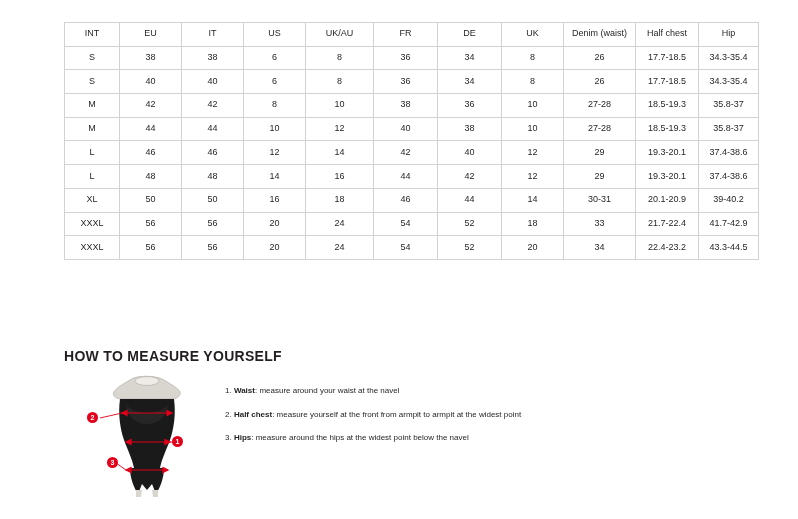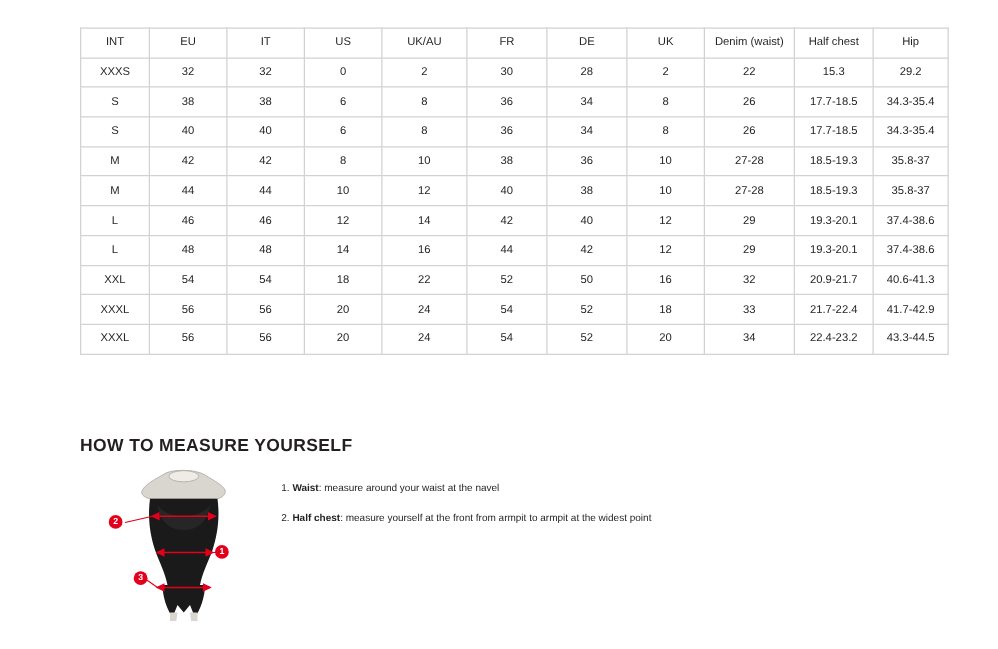--- a/index.html
+++ b/index.html
@@ -153,33 +153,20 @@
             <th>FR</th>
             <th>DE</th>
             <th>UK</th>
             <th>Denim (waist)</th>
             <th>Half chest</th>
             <th>Hip</th>
           </tr>
       </thead>
       <tbody id="body-rows">
           <tr>
-            <td>XXXS</td>
-            <td>32</td>
-            <td>32</td>
-            <td>0</td>
-            <td>2</td>
-            <td>30</td>
-            <td>28</td>
-            <td>2</td>
-            <td class="left-pad">22</td>
-            <td class="left-pad">15.3</td>
-            <td class="left-pad">29.2</td>
-          </tr>
-          <tr>
             <td>S</td>
             <td>38</td>
             <td>38</td>
             <td>6</td>
             <td>8</td>
             <td>36</td>
             <td>34</td>
             <td>8</td>
             <td class="left-pad">26</td>
             <td class="left-pad">17.7-18.5</td>
@@ -244,31 +231,31 @@
             <td>14</td>
             <td>16</td>
             <td>44</td>
             <td>42</td>
             <td>12</td>
             <td class="left-pad">29</td>
             <td class="left-pad">19.3-20.1</td>
             <td class="left-pad">37.4-38.6</td>
           </tr>
           <tr>
-            <td>XXL</td>
-            <td>54</td>
-            <td>54</td>
-            <td>18</td>
-            <td>22</td>
-            <td>52</td>
+            <td>XL</td>
+            <td>50</td>
             <td>50</td>
             <td>16</td>
-            <td class="left-pad">32</td>
-            <td class="left-pad">20.9-21.7</td>
-            <td class="left-pad">40.6-41.3</td>
+            <td>18</td>
+            <td>46</td>
+            <td>44</td>
+            <td>14</td>
+            <td class="left-pad">30-31</td>
+            <td class="left-pad">20.1-20.9</td>
+            <td class="left-pad">39-40.2</td>
           </tr>
           <tr>
             <td>XXXL</td>
             <td>56</td>
             <td>56</td>
             <td>20</td>
             <td>24</td>
             <td>54</td>
             <td>52</td>
             <td>18</td>
@@ -338,18 +325,19 @@
         </svg>
 
         <div class="badge badge-1">1</div>
         <div class="badge badge-2">2</div>
         <div class="badge badge-3">3</div>
       </div>
 
       <div class="bullets" id="bullets">
           <div class="bullet-line"><span>1. </span><b>Waist</b><span>: measure around your waist at the navel</span></div>
           <div class="bullet-line"><span>2. </span><b>Half chest</b><span>: measure yourself at the front from armpit to armpit at the widest point</span></div>
+          <div class="bullet-line"><span>3. </span><b>Hips</b><span>: measure around the hips at the widest point below the navel</span></div>
         </div>
 
     </div>
   </div>
 
 </div>
 
 </body></html>

